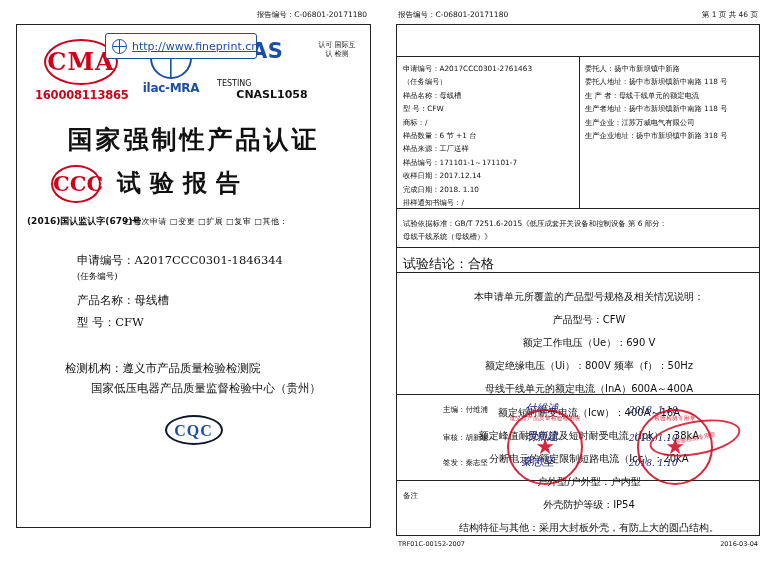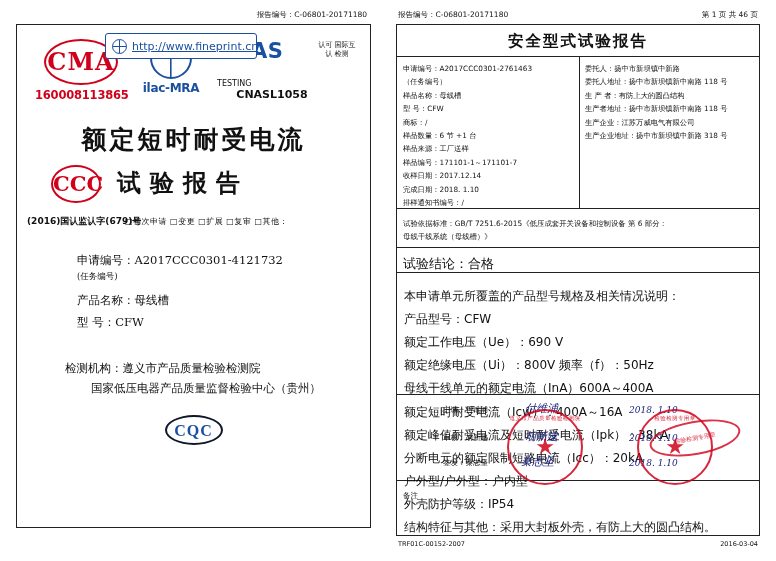--- a/index.html
+++ b/index.html
@@ -304,25 +304,26 @@
     color: #111;
   }
   .concl {
     position: absolute;
     left: 6px;
     font-size: 13px;
     color: #111;
   }
   .desc-block {
     position: absolute;
-    left: 7px;
-    font-size: 12px;
+    left: 16px;
+    font-size: 10px;
     line-height: 11.6px;
     color: #111;
     white-space: pre-line;
+    text-align: center;
   }
 
   .sign-row {
     position: absolute;
     left: 6px;
     font-size: 7.5px;
     color: #111;
     margin-left: 40px;
   }
   .sign-script {
@@ -422,34 +423,34 @@
         <div class="cnas-cn">认可
 国际互认
 检测</div>
       </div>
 
       <div class="fineprint">
         <div class="globe2"></div>
         <div class="url">http://www.fineprint.cn</div>
       </div>
 
-      <div class="title-cn">额定短时耐受电流</div>
+      <div class="title-cn">国家强制性产品认证</div>
 
       <div class="cccrow">
         <div class="ccc-logo">
           <div class="oval">CCC</div>
         </div>
         <div class="test-report">试验报告</div>
       </div>
 
       <div class="auth-no">(2016)国认监认字(679)号</div>
       <div class="checkline">□初次申请  □变更  □扩展  □复审  □其他：</div>
 
       <div class="field f-apply">
-        <span>申请编号：</span><span>A2017CCC0301-4121732</span>
+        <span>申请编号：</span><span>A2017CCC0301-1846344</span>
       </div>
       <div class="field f-taskno">(任务编号)</div>
 
       <div class="field f-product">
         <span>产品名称：</span><span>母线槽</span>
       </div>
 
       <div class="field f-model">
         <span>型    号：</span><span>CFW</span>
       </div>
@@ -469,21 +470,20 @@
 
     <div class="hdr">
       <span class="left">
         <span>报告编号：</span><span>C-06801-20171180</span>
       </span>
       <span class="right">第 1 页 共 46 页</span>
     </div>
 
     <div class="rbox">
 
-      <div class="rtitle">安全型式试验报告</div>
 
       <div class="rule" style="top:31px"></div>
       <div class="rule" style="top:183px"></div>
       <div class="rule" style="top:222px"></div>
       <div class="rule" style="top:247px"></div>
       <div class="rule" style="top:369px"></div>
       <div class="rule" style="top:455px"></div>
       <div class="vrule" style="left:182px; top:32px; height:151px"></div>
 
       <div class="info-grid">
@@ -496,21 +496,21 @@
           <div>样品数量：6 节 +1 台</div>
           <div>样品来源：工厂送样</div>
           <div>样品编号：171101-1～171101-7</div>
           <div>收样日期：2017.12.14</div>
           <div>完成日期：2018. 1.10</div>
           <div>排样通知书编号：/</div>
         </div>
         <div class="ig-col ig-right">
           <div>委托人：扬中市新坝镇中新路</div>
           <div>委托人地址：扬中市新坝镇新中南路 118 号</div>
-          <div>生 产 者：有防上大的圆凸结构</div>
+          <div>生 产 者：母线干线单元的额定电流</div>
           <div>生产者地址：扬中市新坝镇新中南路 118 号</div>
           <div>生产企业：江苏万威电气有限公司</div>
           <div>生产企业地址：扬中市新坝镇中新路 318 号</div>
         </div>
       </div>
 
       <div class="std-block" style="top:192px; width:352px;">
         <span>试验依据标准：</span><span style="white-space:pre-line">GB/T 7251.6-2015《低压成套开关设备和控制设备 第 6 部分：
 母线干线系统（母线槽）》</span>
       </div>

